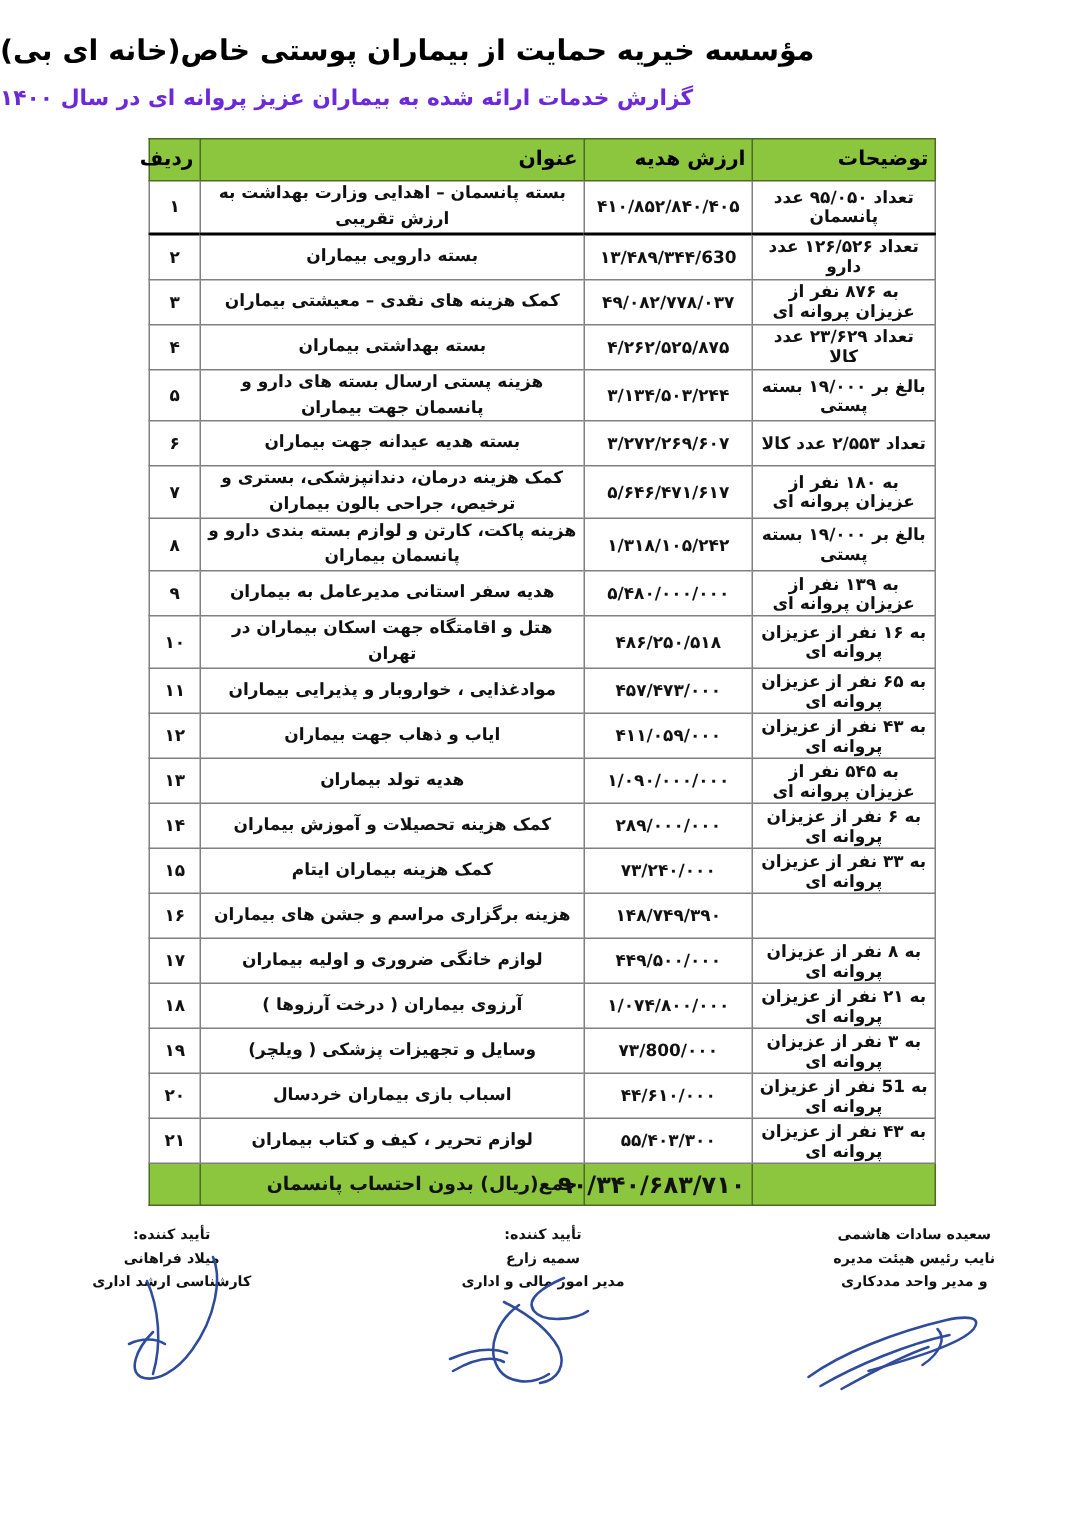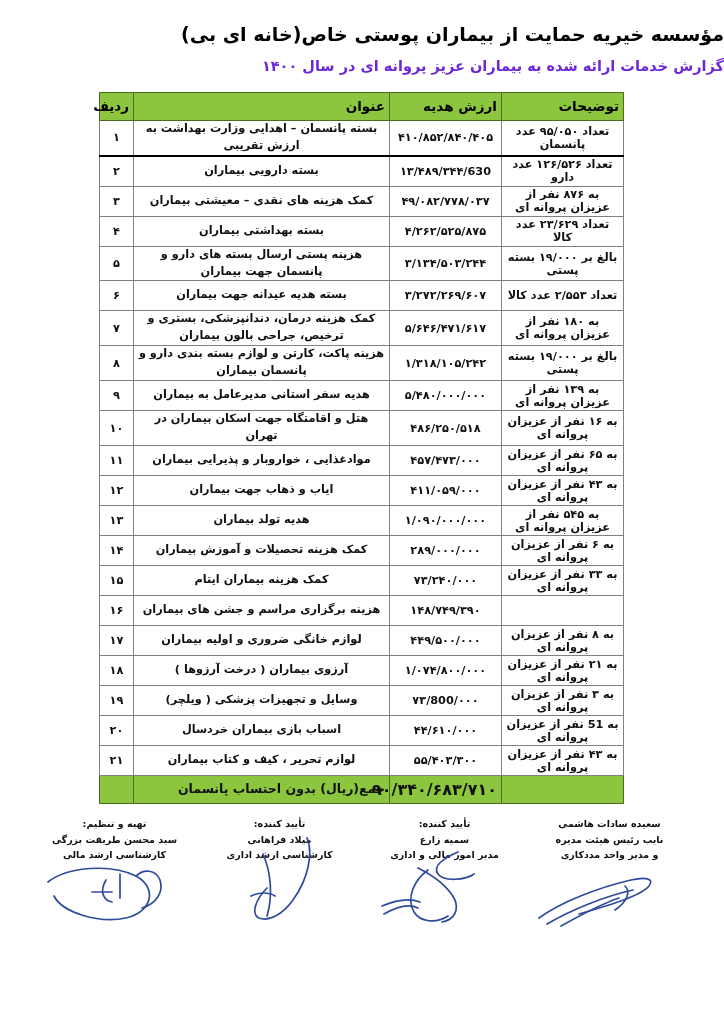--- a/index.html
+++ b/index.html
@@ -14,21 +14,21 @@
   }
   .page{
     position:relative;
     width:724px;height:1024px;
     box-sizing:border-box;
     padding:0;
   }
 
   
   .titles{
-    text-align:right;
+    text-align:left;
     padding-top:20px;
     direction:rtl;
   }
   .title-main{
     font-size:19px;
     font-weight:bold;
     letter-spacing:0px;
     line-height:1.5;
     color:#000;
   }
@@ -350,30 +350,16 @@
       <span class="sig-line">کارشناسی ارشد اداری</span>
       <svg class="sig-svg" viewBox="0 0 165 95">
         <g fill="none" stroke="#2f4b9b" stroke-width="1.7" stroke-linecap="round">
           <path d="M110 4 C116 18, 112 44, 96 66 C86 80, 72 88, 62 84 C54 80, 58 66, 70 54"></path>
           <path d="M66 20 C74 38, 76 62, 70 82"></path>
           <path d="M54 62 C62 58, 72 58, 78 62"></path>
         </g>
       </svg>
     </div>
 
-    <div class="sig-block b0">
-      <span class="sig-line">تهیه و تنظیم:</span>
-      <span class="sig-line">سید محسن طریقت بزرگی</span>
-      <span class="sig-line">کارشناسی ارشد مالی</span>
-      <svg class="sig-svg" viewBox="0 0 165 95">
-        <g fill="none" stroke="#2f4b9b" stroke-width="1.7" stroke-linecap="round">
-          <path d="M16 36 C36 20, 80 18, 104 30 C126 42, 120 66, 94 72 C66 78, 30 66, 22 50"></path>
-          <path d="M104 30 C112 22, 124 24, 128 34 C132 46, 124 58, 110 62"></path>
-          <path d="M74 34 C68 44, 70 54, 80 56"></path>
-          <path d="M88 28 L88 52"></path>
-          <path d="M60 46 L80 46"></path>
-        </g>
-      </svg>
-    </div>
 
   </div>
 
 </div>
 
 </body></html>

